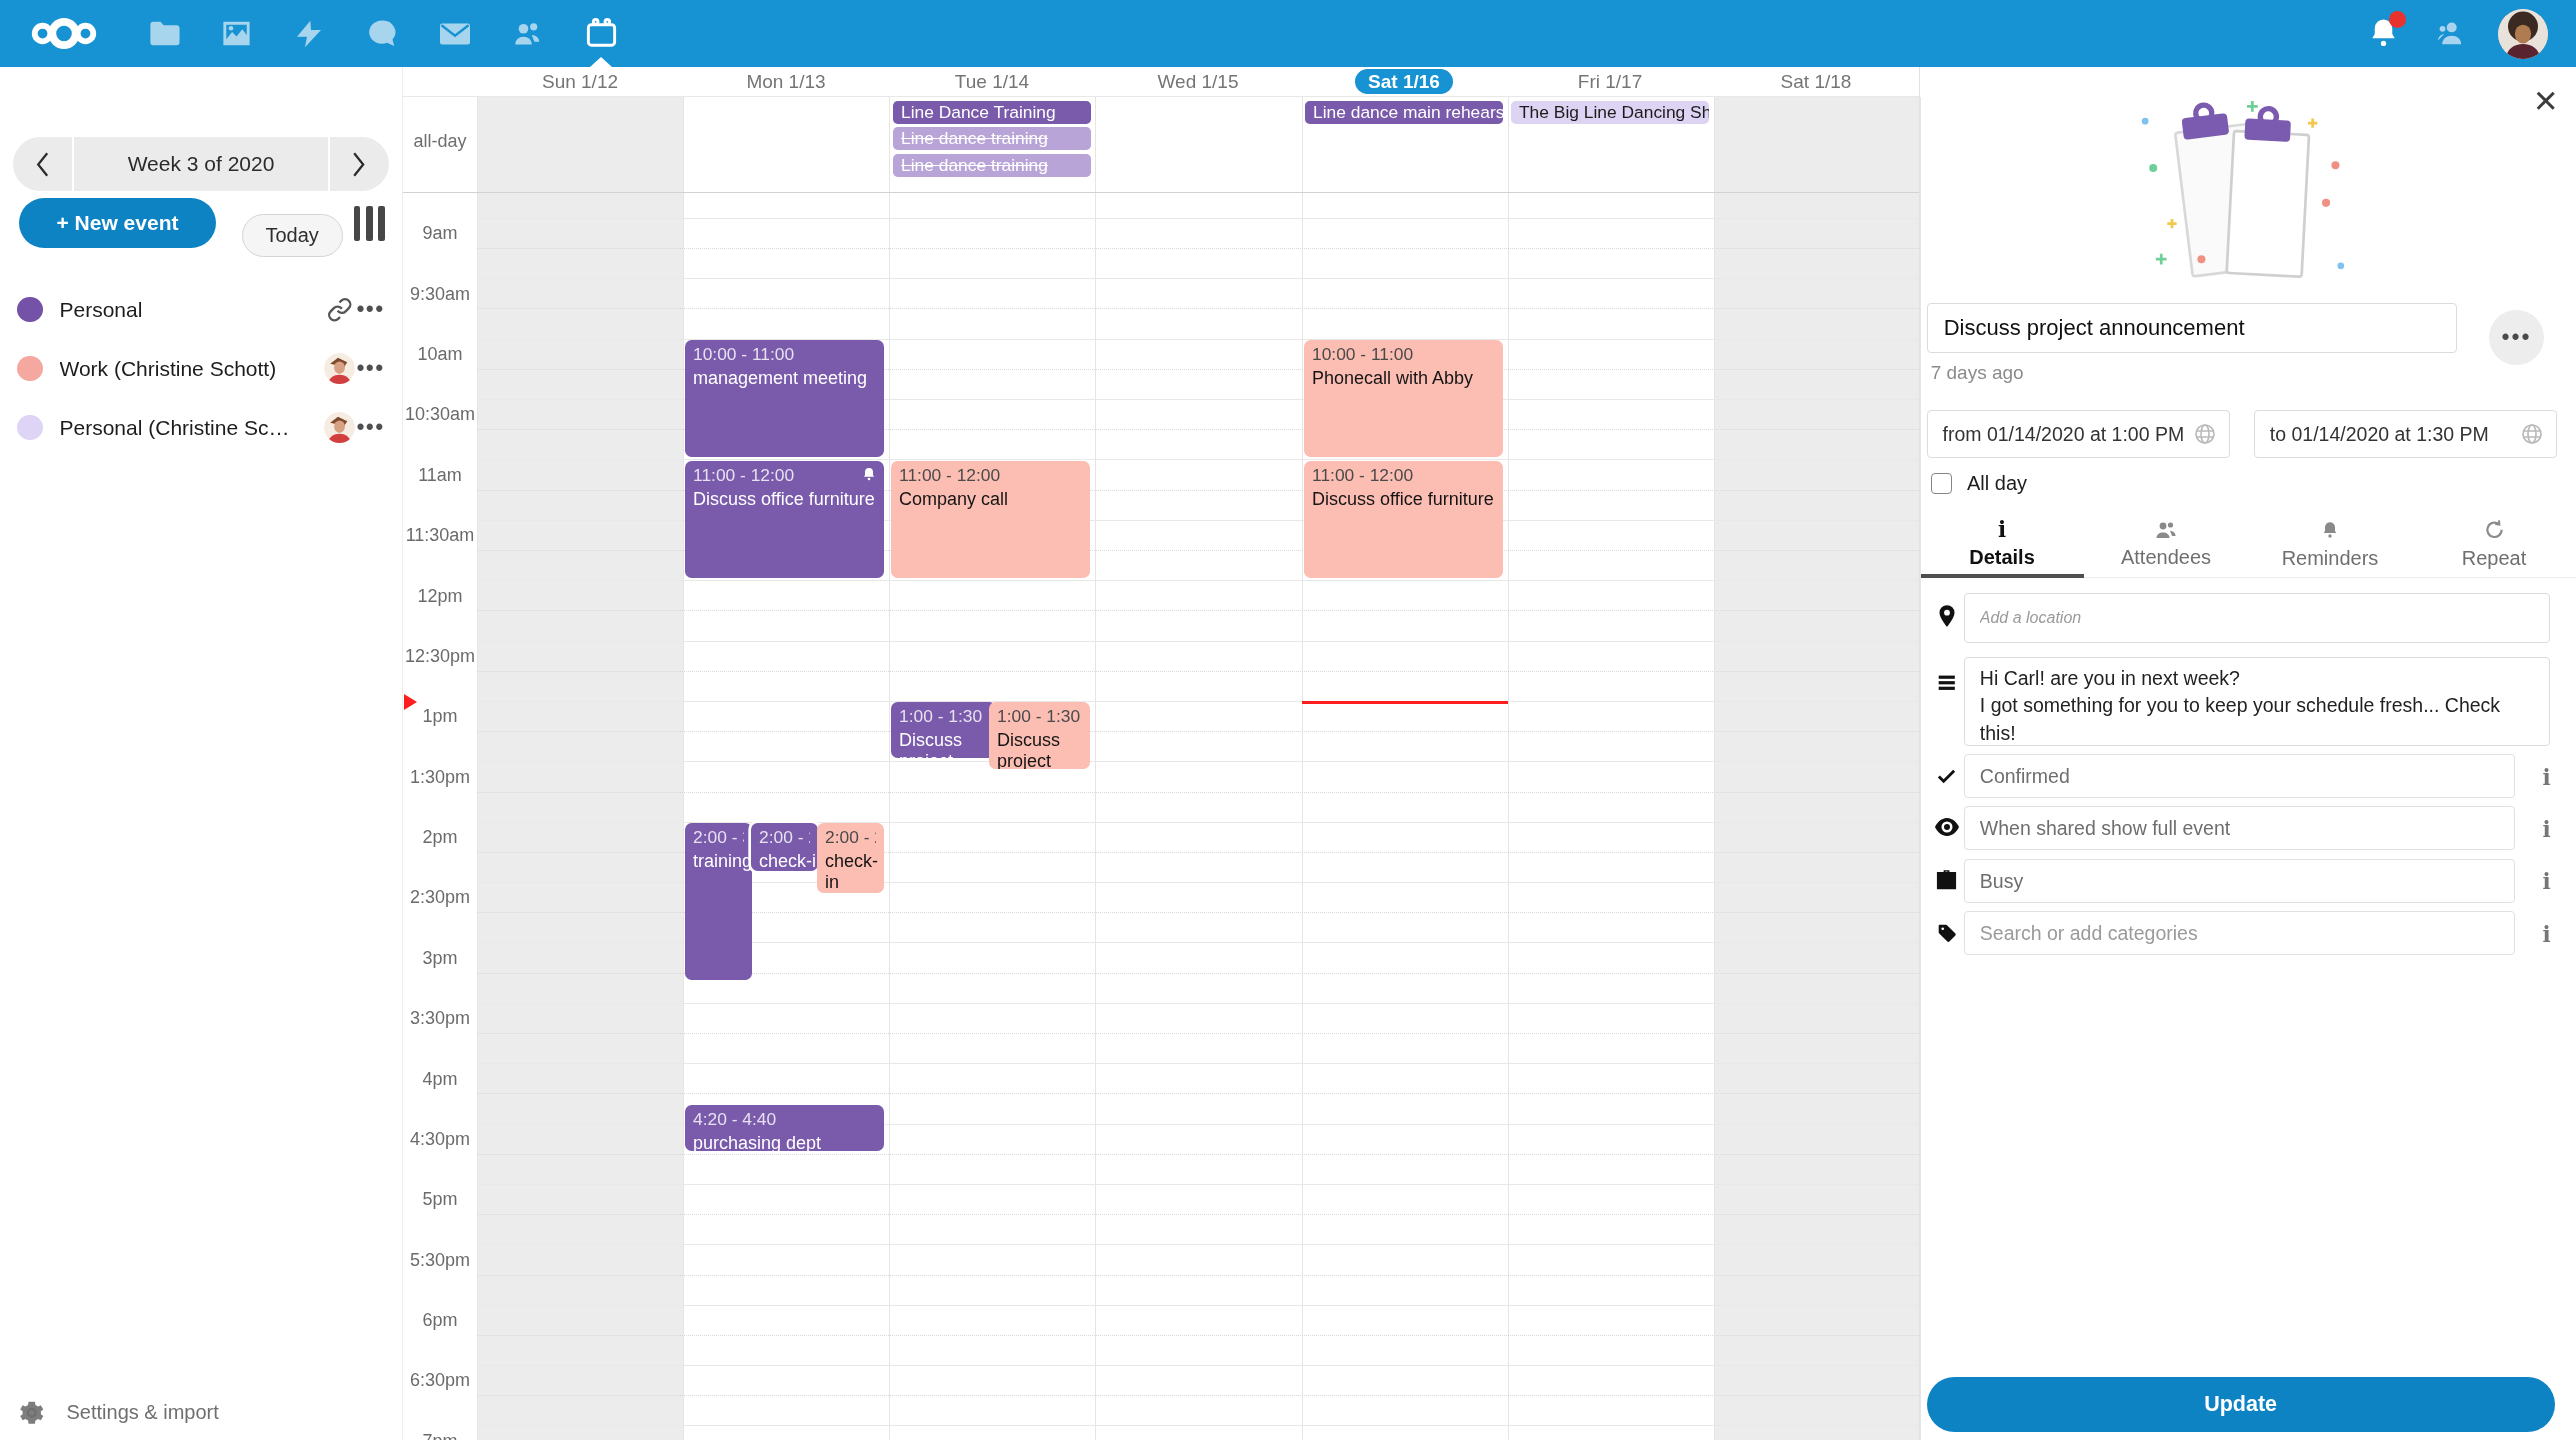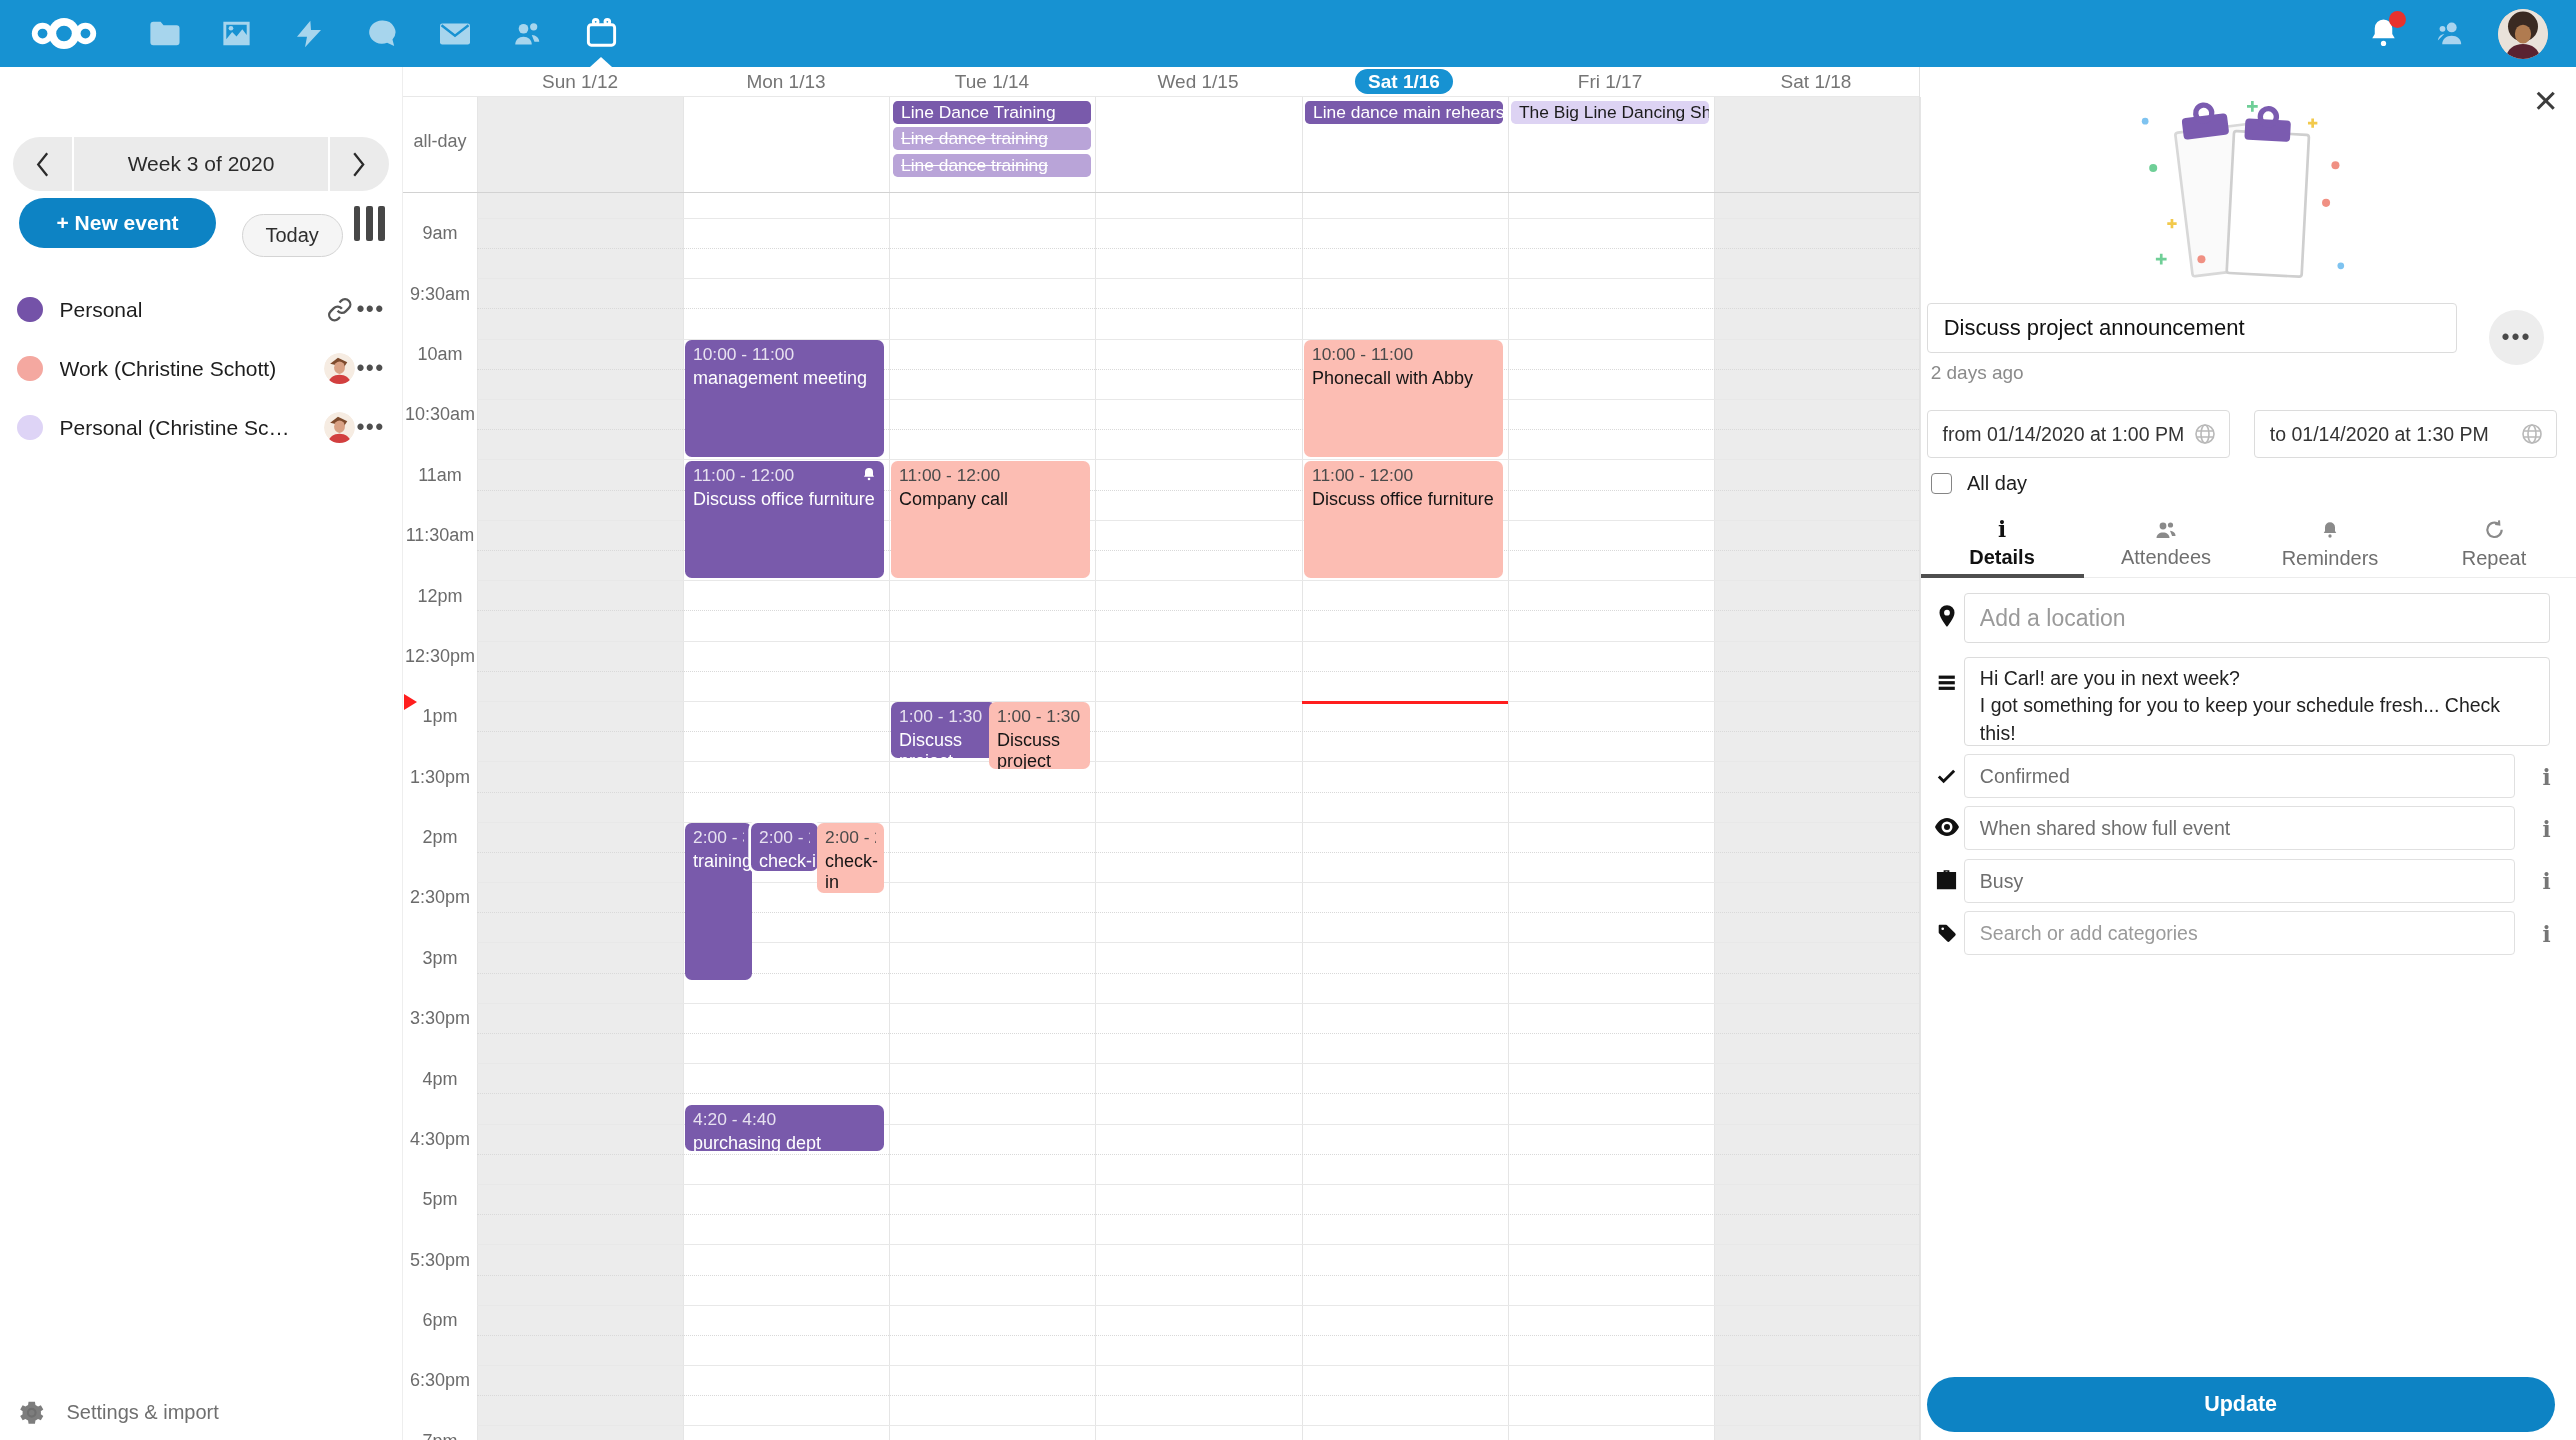--- a/index.html
+++ b/index.html
@@ -104,21 +104,21 @@
   .alldayrow { position:absolute; left:10.7px; top:405px; display:flex; align-items:center; gap:14.8px; cursor:pointer; }
   .cbx { width:21.5px; height:21.5px; border:1.3px solid #858585; border-radius:4px; background:#fff; }
   .alldayrow span { font-size:20px; color:#1e1e1e; }
   .tabs { position:absolute; left:0; right:0; top:445px; height:66px; display:flex; border-bottom:1.3px solid #ececec; }
   .tab { flex:1; display:flex; flex-direction:column; align-items:center; justify-content:center; gap:6.7px;
     font-size:20px; color:#6f6f6f; cursor:pointer; position:relative; }
   .tab.active { color:#111; font-weight:700; }
   .tab.active::after { content:""; position:absolute; left:0; right:0; bottom:-1.3px; height:4.7px; background:#4f4f4f; }
   .f-icon { position:absolute; left:13.4px; width:27px; display:flex; justify-content:center; }
   .loc-input { position:absolute; left:44px; top:526px; width:586px; height:50px; border:1.3px solid #dcdcdc;
-    border-radius:4px; font-size:23px; padding:0 14.8px; font-family:inherit; color:#222; }
+    border-radius:4px; font-size:16px; padding:0 14.8px; font-family:inherit; color:#222;font-style:italic; }
   .desc-box { position:absolute; left:44px; top:590px; width:586px; height:89px; border:1.3px solid #dcdcdc;
     border-radius:4px; font-size:19.5px; line-height:27.5px; padding:6.7px 14.8px; font-family:inherit; color:#222;
     resize:none; overflow:hidden; }
   .prop-input { position:absolute; left:44px; width:551px; height:44px; border:1.3px solid #e0e0e0;
     border-radius:4px; font-size:19.5px; color:#6e6e6e; padding:0 14.8px; font-family:inherit; background:#fff; }
   .info-i { position:absolute; left:613px; width:27px; text-align:center;
     font-family:"DejaVu Serif",serif; font-weight:700; font-size:21.5px; color:#767676; cursor:pointer; }
   input::placeholder, textarea::placeholder { color:#9a9a9a; }
   .update-btn { position:absolute; left:6.7px; right:21.5px; bottom:9.4px; height:55px; border:none;
     border-radius:27.5px; background:var(--accent); color:#fff; font-size:21.5px; font-weight:700;
@@ -473,21 +473,21 @@
             <circle cx="170" cy="125" r="2.5" fill="#7ec3f0"></circle>
           <path d="M104 2v8M100 6h8" stroke="#6fcf97" stroke-width="2"></path>
           <path d="M36 116v8M32 120h8" stroke="#6fcf97" stroke-width="2"></path>
           <path d="M44 90v7M40.5 93.5h7" stroke="#f2c94c" stroke-width="2"></path>
           <path d="M149 15v7M145.5 18.5h7" stroke="#f2c94c" stroke-width="2"></path>
         </svg>
       </div>
 
       <input class="title-input" readonly="" value="Discuss project announcement" style="">
       <button class="more-btn">•••</button>
-      <div class="modified">2 days ago</div>
+      <div class="modified">7 days ago</div>
 
       <div class="dt-input dt-from">
         <span>from 01/14/2020 at 1:00 PM</span>
         <svg width="24" height="24" viewBox="0 0 24 24" fill="none" stroke="#b9b9b9" stroke-width="1.6">
           <circle cx="12" cy="12" r="9"></circle>
             <ellipse cx="12" cy="12" rx="4" ry="9"></ellipse>
             <path d="M3.5 9h17M3.5 15h17"></path>
         </svg>
       </div>
       <div class="dt-input dt-to">

